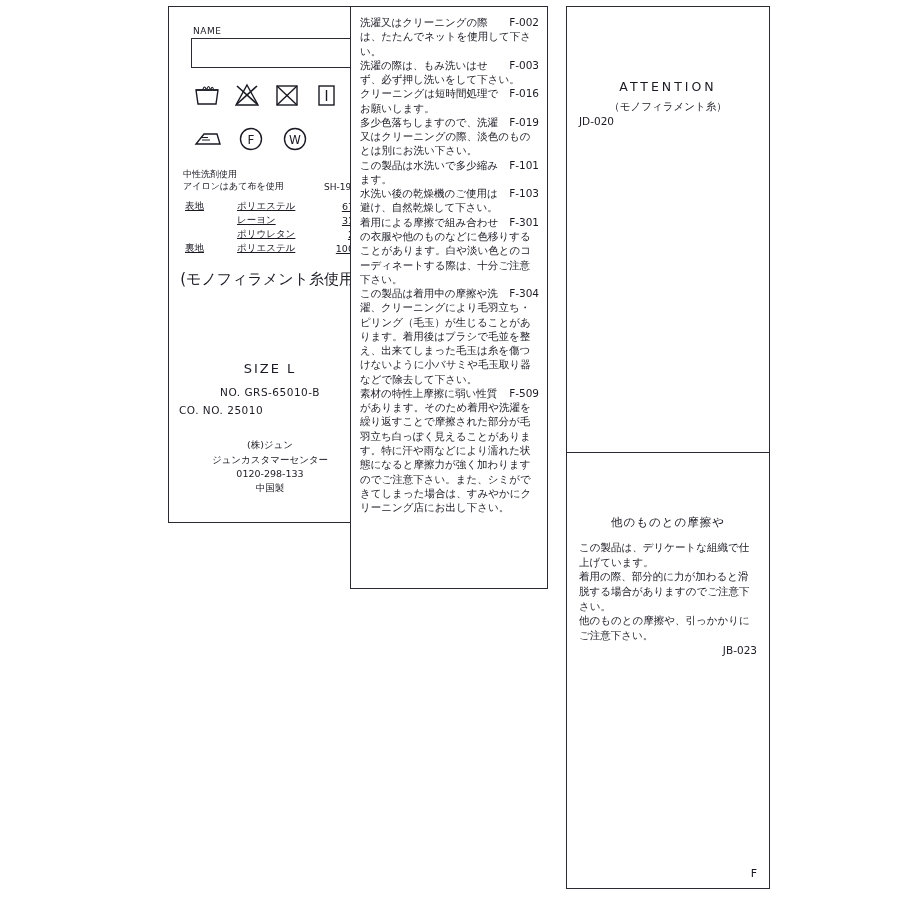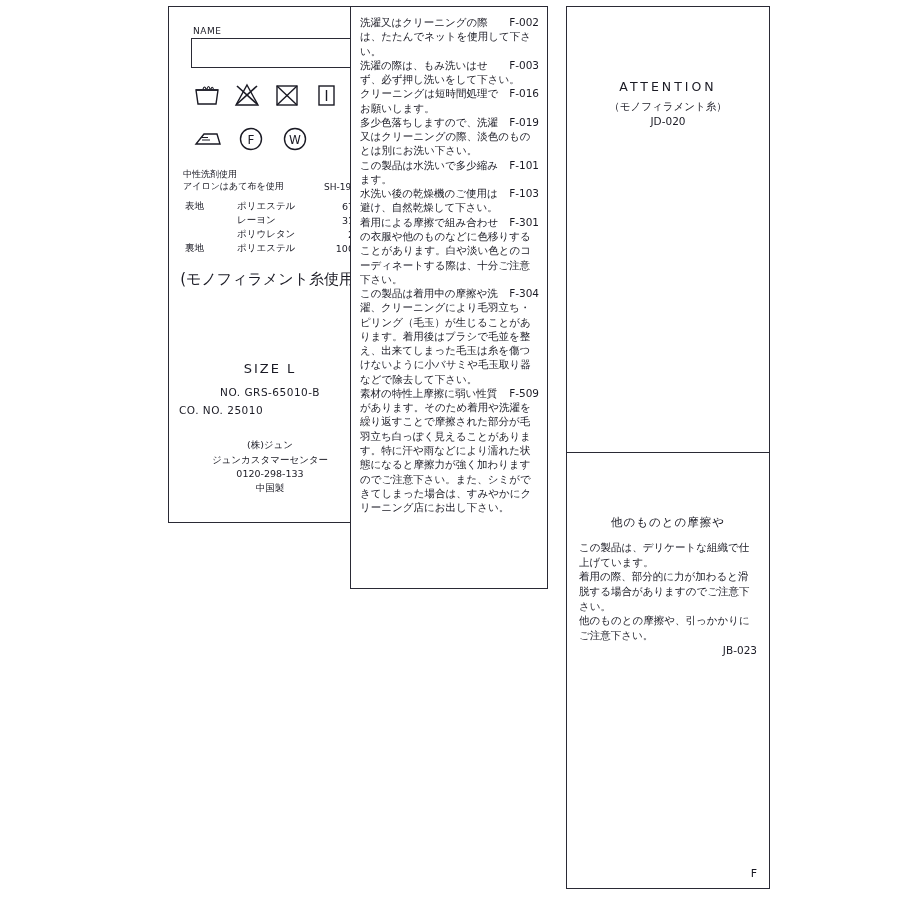--- a/index.html
+++ b/index.html
@@ -79,20 +79,21 @@
   .fabric-table {
     margin-top: 8px;
     margin-left: 6px;
     width: 178px;
     font-size: 9.5px;
     border-collapse: collapse;
   }
   .fabric-table td {
     padding: 0 0 1px 0;
     white-space: nowrap;
+    text-decoration: underline;
   }
   .fabric-table td.c1 { width: 52px; }
   .fabric-table td.c2 { width: 84px; }
   .fabric-table td.c3 { text-align: right; width: 42px; }
   .mono-note {
     font-size: 15px;
     text-align: center;
     margin-top: 14px;
   }
   .size-line {
@@ -330,21 +331,21 @@
     <div class="para">
       <span class="code-right">F-509</span>
       <span>素材の特性上摩擦に弱い性質があります。そのため着用や洗濯を繰り返すことで摩擦された部分が毛羽立ち白っぽく見えることがあります。特に汗や雨などにより濡れた状態になると摩擦力が強く加わりますのでご注意下さい。また、シミができてしまった場合は、すみやかにクリーニング店にお出し下さい。</span>
     </div>
   </div>
 </div>
 
 <div class="panel" id="panel-attention">
   <div class="att-title">ATTENTION</div>
   <div class="att-sub">（モノフィラメント糸）</div>
-  <div class="att-body" style="text-align:center;margin-top:0">JD-020</div>
+  <div class="att-body" style="text-align:left;margin-top:0">JD-020</div>
   <div class="panel-f">F</div>
 </div>
 
 <div class="panel" id="panel-handling">
   <div class="hand-title">他のものとの摩擦や</div>
   <div class="hand-body" style="white-space:pre-line">この製品は、デリケートな組織で仕上げています。
 着用の際、部分的に力が加わると滑脱する場合がありますのでご注意下さい。
 他のものとの摩擦や、引っかかりにご注意下さい。</div>
   <div class="hand-body" style="text-align:right;margin-top:0">JB-023</div>
   <div class="panel-f">F</div>

